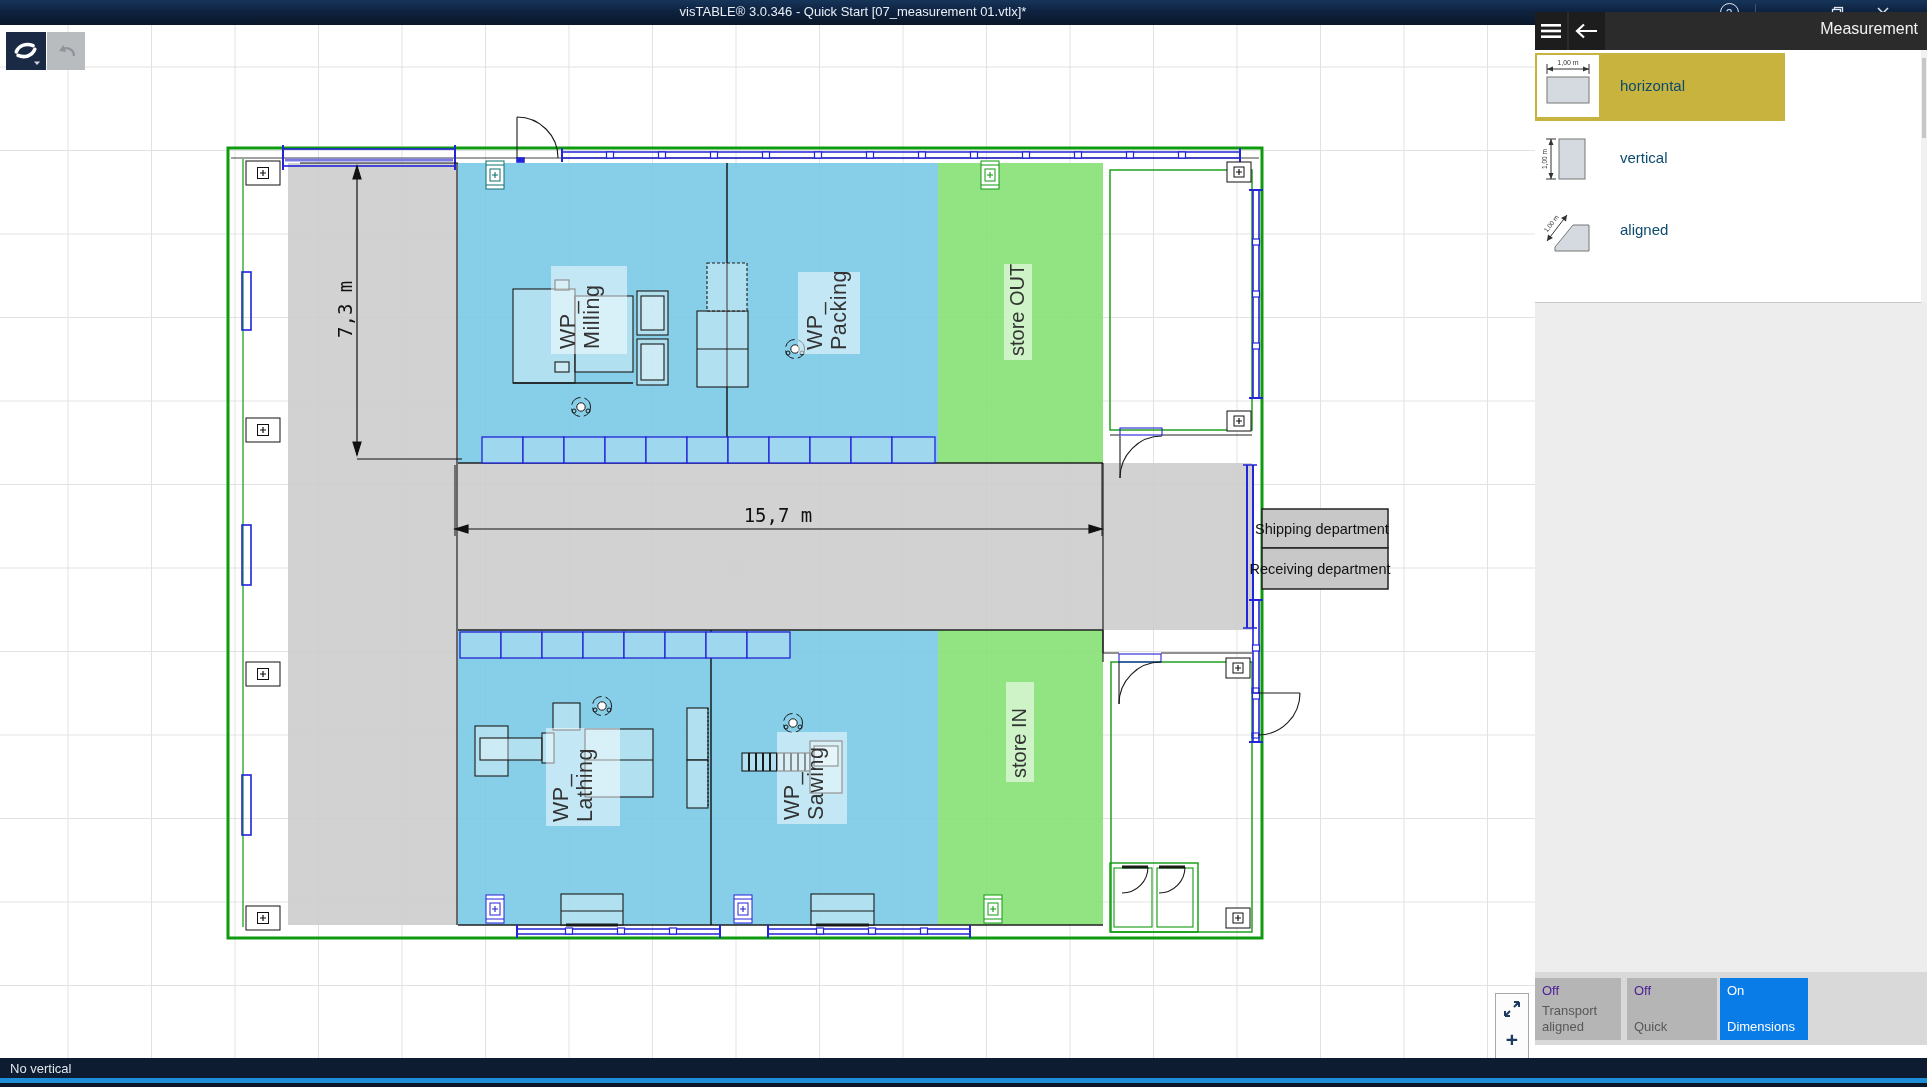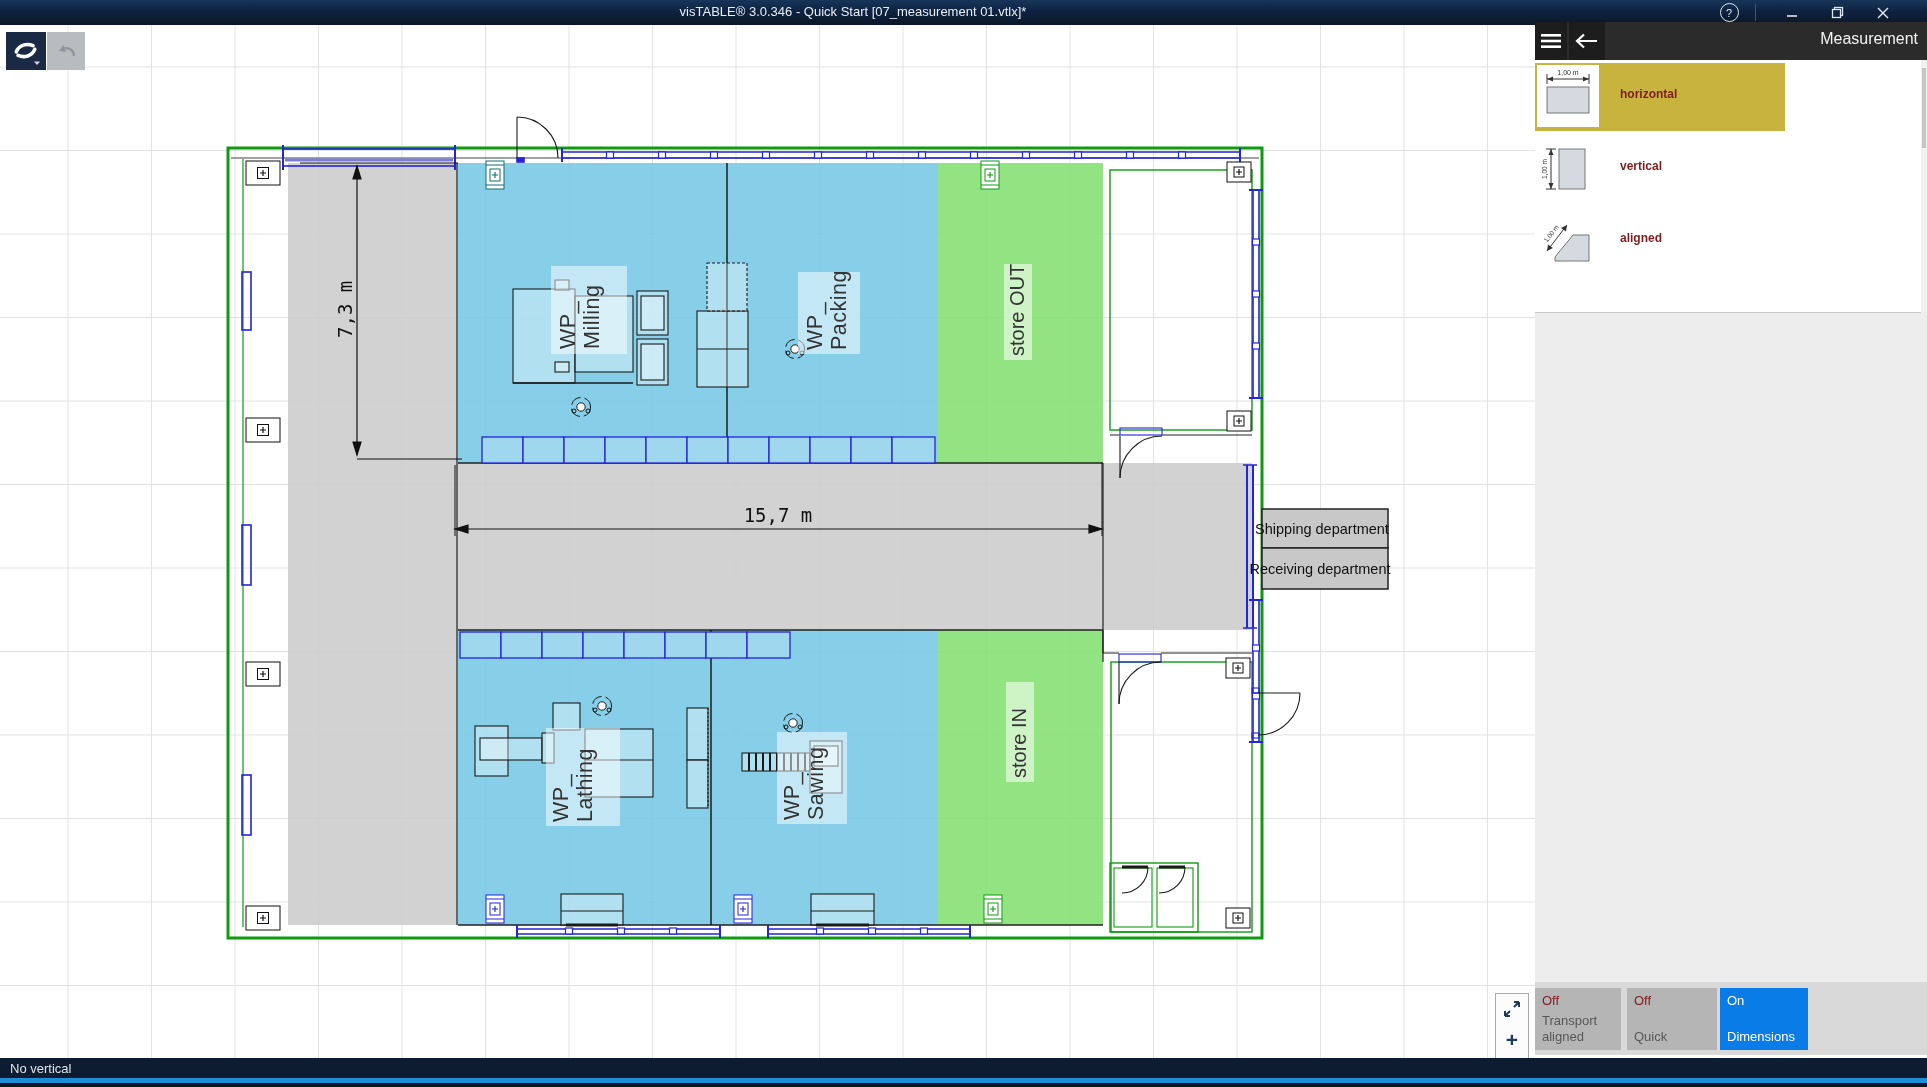--- a/index.html
+++ b/index.html
@@ -19,36 +19,36 @@
     display:flex;align-items:center;justify-content:center;}
   .undo-btn{position:absolute;left:47px;top:32px;width:38px;height:38px;background:#b9bcbf;
     display:flex;align-items:center;justify-content:center;}
   
   .canvas{position:absolute;left:0;top:25px;width:1535px;height:1033px;background:#fff;}
   .zoomwidget{position:absolute;left:1495px;top:968px;width:32px;height:90px;
     background:rgba(252,252,252,.92);border:1px solid #a9a9a9;display:flex;flex-direction:column;}
   .zoomwidget .zb{flex:1;display:flex;align-items:center;justify-content:center;
     color:#1d3a5f;font-size:21px;font-weight:bold;line-height:1;}
   
-  .panel{position:absolute;left:1535px;top:22px;width:392px;height:1033px;background:#ededed;border-radius:30px;}
+  .panel{position:absolute;left:1535px;top:12px;width:392px;height:1033px;background:#ededed;border-radius:30px;}
   .panel-header{position:absolute;left:0;top:0;width:392px;height:38px;background:#2b2b2b;}
   .ph-btn{position:absolute;top:0;height:38px;width:32px;background:#1d1d1d;display:flex;
     align-items:center;justify-content:center;}
   .ph-title{position:absolute;right:9px;top:8px;color:#f2f2f2;font-size:16px;font-weight:300;}
   .panel-list{position:absolute;left:0;top:38px;width:386px;height:252px;background:#fff;
     border-bottom:1px solid #c9c9c9;}
   .panel-scroll{position:absolute;right:0;top:38px;width:6px;height:252px;background:#f1f1f1;}
   .panel-scroll .thumb{position:absolute;left:1px;top:8px;width:4px;height:80px;background:#c6c6c6;}
   .pitem{position:absolute;left:0;width:386px;height:68px;}
   .pitem .tile{position:absolute;background:#fff;}
-  .pitem .plabel{position:absolute;left:85px;top:24px;font-size:12px;font-weight:bold;color:#7f1d1d;}
+  .pitem .plabel{position:absolute;left:85px;top:24px;font-size:15px;font-weight:normal;color:#0c4a6e;}
   .pitem.sel{width:250px;background:#c8b33e;}
   .toggle-strip{position:absolute;left:0;bottom:0;width:392px;height:73px;background:#d9d9d9;}
   .toggle{position:absolute;top:6px;height:62px;background:#b5b5b5;font-size:13px;}
-  .toggle .state{position:absolute;left:7px;top:5px;color:#7f1d1d;}
+  .toggle .state{position:absolute;left:7px;top:5px;color:#4c1d95;}
   .toggle .tlabel{position:absolute;left:7px;bottom:5px;color:#585858;width:80px;line-height:1.25;}
   .toggle.on{background:#0a7ce8;}
   .toggle.on .state,.toggle.on .tlabel{color:#fff;}
   
   .statusbar{position:absolute;left:0;top:1058px;width:1927px;height:20px;background:#0d1c30;}
   .statusbar span{position:absolute;left:10px;top:3px;color:#dfe5ec;font-size:13px;}
   .bluestrip{position:absolute;left:0;top:1078px;width:1927px;height:5px;background:#1e8ed8;}
   .botdark{position:absolute;left:0;top:1083px;width:1927px;height:4px;background:#0a1626;}
   
   .plan text{font-family:"Liberation Sans",sans-serif;}

